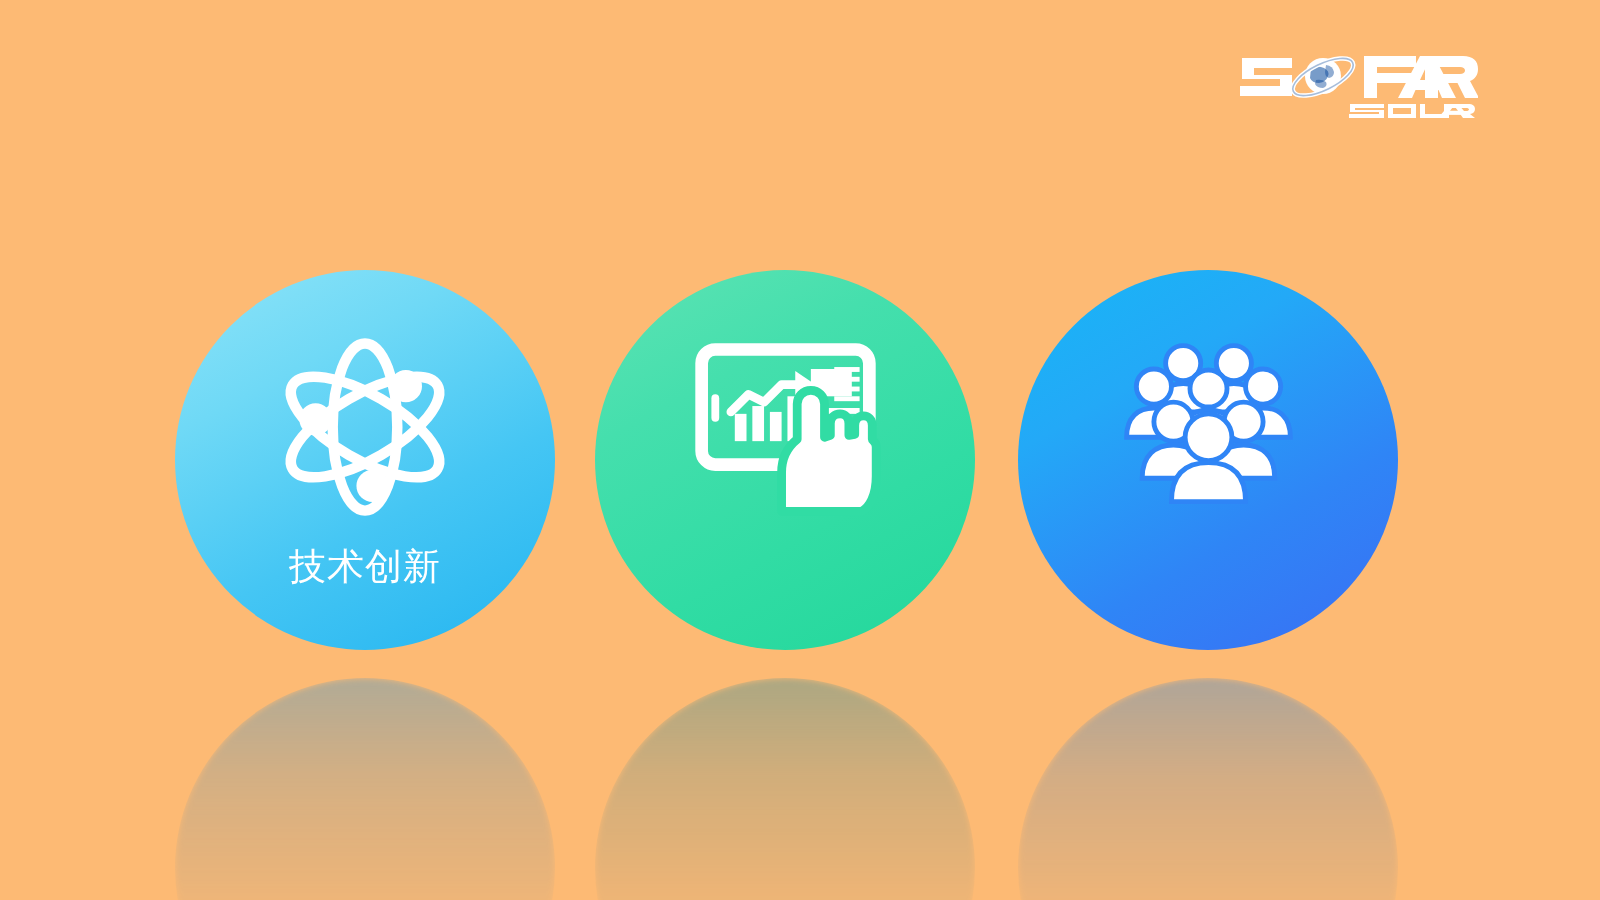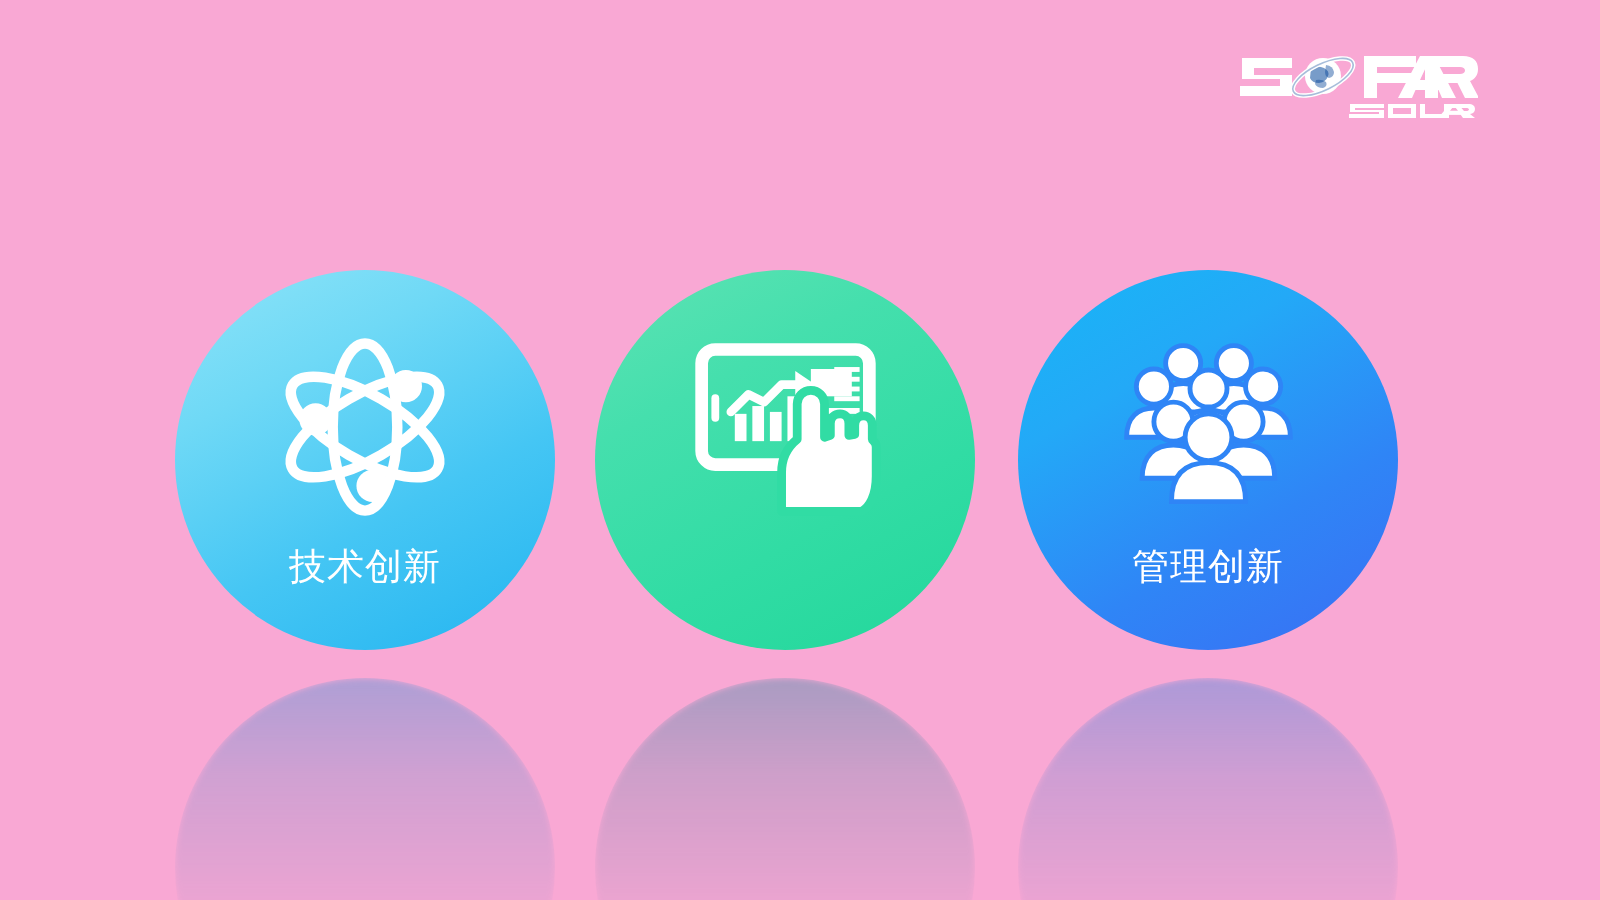--- a/index.html
+++ b/index.html
@@ -5,21 +5,21 @@
   html, body {
     margin: 0;
     padding: 0;
     background: #023d8c;
   }
   #slide {
     position: relative;
     width: 1600px;
     height: 900px;
     overflow: hidden;
-    background: #f9a8d4;
+    background: #fdba74;
     font-family: "Liberation Sans", "DejaVu Sans", sans-serif;
   }
 
   
   #logo {
     position: absolute;
     top: 48px;
     left: 1238px;
     width: 240px;
     height: 72px;
@@ -245,18 +245,17 @@
                 <path d="M104 152 C104 128 118 118 136 118 C154 118 168 128 168 152 Z"></path>
               </g>
 
               <g>
                 <circle cx="100" cy="110" r="24"></circle>
                 <path d="M62 176 C62 146 78 136 100 136 C122 136 138 146 138 176 Z"></path>
               </g>
             </g>
           </svg>
         </div>
-        <div class="disc-label">管理创新</div>
       </div>
     </div>
 
   </div>
 </div>
 
 </body></html>

